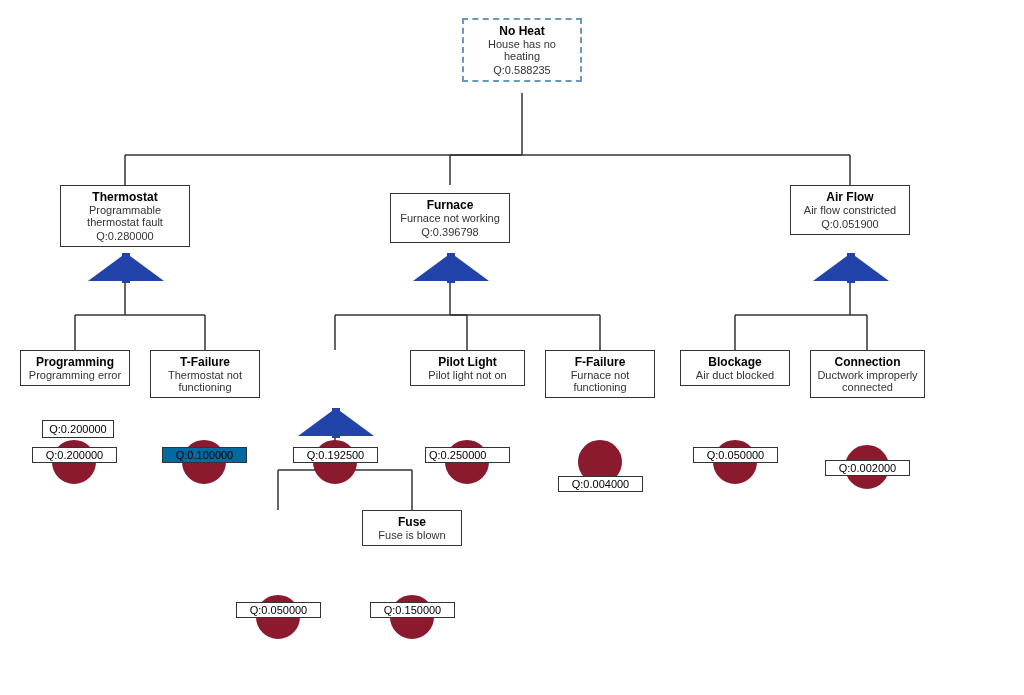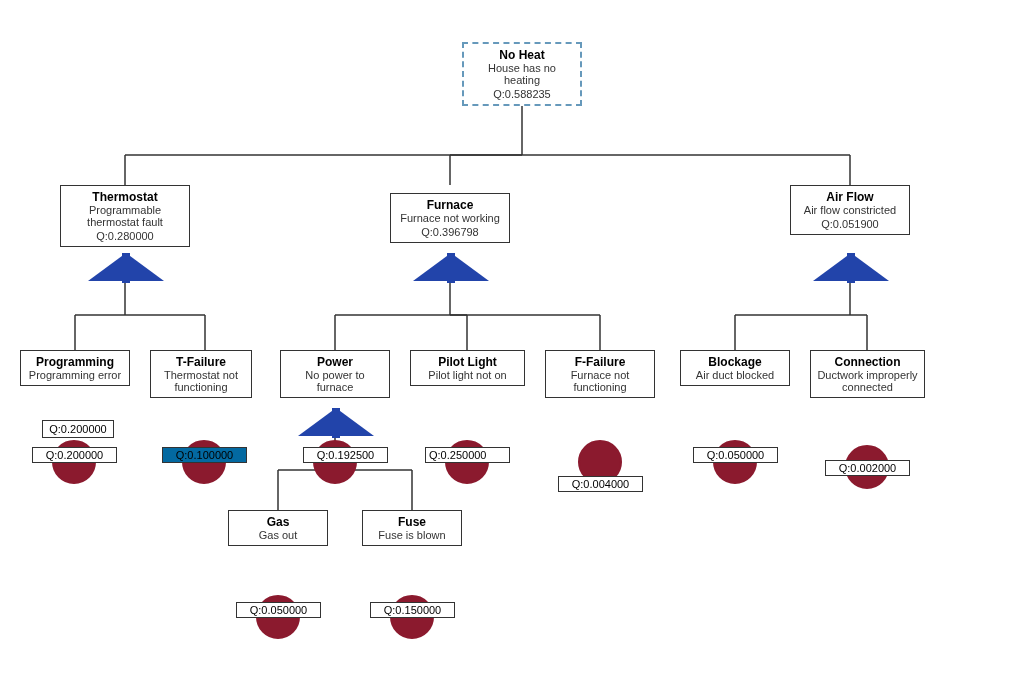--- a/index.html
+++ b/index.html
@@ -128,21 +128,21 @@
   <svg style="position:absolute;left:813px;top:253px;width:76px;height:30px;">
     <polygon points="38,0 0,28 76,28" fill="#2244aa"></polygon>
     <rect x="34" y="0" width="8" height="30" fill="#2244aa"></rect>
   </svg>
 
   <svg style="position:absolute;left:298px;top:408px;width:76px;height:30px;">
     <polygon points="38,0 0,28 76,28" fill="#2244aa"></polygon>
     <rect x="34" y="0" width="8" height="30" fill="#2244aa"></rect>
   </svg>
 
-  <div class="node-box dashed" style="left:462px;top:18px;width:120px;margin-top:24px;">
+  <div class="node-box dashed" style="left:462px;top:18px;width:120px;">
     <div class="node-title">No Heat</div>
     <div class="node-desc">House has no heating</div>
     <div class="node-q">Q:0.588235</div>
   </div>
 
   <div class="node-box" style="left:60px;top:185px;width:130px;">
     <div class="node-title">Thermostat</div>
     <div class="node-desc">Programmable thermostat fault</div>
     <div class="node-q">Q:0.280000</div>
   </div>
@@ -163,33 +163,29 @@
     <div class="node-title">Programming</div>
     <div class="node-desc">Programming error</div>
   </div>
 
   <div class="circle-q" style="position:absolute;left:42px;top:420px;width:72px;">
     <span>Q:0.200000</span>
   </div>
   <div class="circle-red" style="left:52px;top:440px;"></div>
   <div class="circle-q" style="position:absolute;left:32px;top:447px;width:85px;background:#fff;border:1.5px solid #333;z-index:2;font-size:11px;text-align:center;padding:1px 3px;">Q:0.200000</div>
 
-  <div class="node-box" style="left:150px;top:350px;width:102px;">
+  <div class="node-box" style="left:150px;top:350px;width:110px;">
     <div class="node-title">T-Failure</div>
     <div class="node-desc">Thermostat not functioning</div>
   </div>
   <div class="circle-red" style="left:182px;top:440px;"></div>
   <div style="position:absolute;left:162px;top:447px;width:85px;background:#0369a1;border:1.5px solid #333;z-index:2;font-size:11px;text-align:center;padding:1px 3px;">Q:0.100000</div>
 
-  <div class="node-box" style="left:280px;top:350px;width:110px;">
-    <div class="node-title">Power</div>
-    <div class="node-desc">No power to furnace</div>
-  </div>
   <div class="circle-red" style="left:313px;top:440px;"></div>
-  <div style="position:absolute;left:303px;top:447px;width:85px;background:#fff;border:1.5px solid #333;z-index:2;font-size:11px;text-align:center;padding:1px 3px;">Q:0.192500</div>
+  <div style="position:absolute;left:293px;top:447px;width:85px;background:#fff;border:1.5px solid #333;z-index:2;font-size:11px;text-align:center;padding:1px 3px;">Q:0.192500</div>
 
   <div class="node-box" style="left:410px;top:350px;width:115px;">
     <div class="node-title">Pilot Light</div>
     <div class="node-desc">Pilot light not on</div>
   </div>
   <div class="circle-red" style="left:445px;top:440px;"></div>
   <div style="position:absolute;left:425px;top:447px;width:85px;background:#fff;border:1.5px solid #333;z-index:2;font-size:11px;text-align:left;padding:1px 3px;">Q:0.250000</div>
 
   <div class="node-box" style="left:545px;top:350px;width:110px;">
     <div class="node-title">F-Failure</div>
@@ -205,24 +201,20 @@
   <div class="circle-red" style="left:713px;top:440px;"></div>
   <div style="position:absolute;left:693px;top:447px;width:85px;background:#fff;border:1.5px solid #333;z-index:2;font-size:11px;text-align:center;padding:1px 3px;">Q:0.050000</div>
 
   <div class="node-box" style="left:810px;top:350px;width:115px;">
     <div class="node-title">Connection</div>
     <div class="node-desc">Ductwork improperly connected</div>
   </div>
   <div class="circle-red" style="left:845px;top:445px;"></div>
   <div style="position:absolute;left:825px;top:452px;width:85px;background:#fff;border:1.5px solid #333;z-index:2;font-size:11px;text-align:center;padding:1px 3px;margin-top:8px;">Q:0.002000</div>
 
-  <div class="node-box" style="left:228px;top:510px;width:100px;">
-    <div class="node-title">Gas</div>
-    <div class="node-desc">Gas out</div>
-  </div>
   <div class="circle-red" style="left:256px;top:595px;"></div>
   <div style="position:absolute;left:236px;top:602px;width:85px;background:#fff;border:1.5px solid #333;z-index:2;font-size:11px;text-align:center;padding:1px 3px;">Q:0.050000</div>
 
   <div class="node-box" style="left:362px;top:510px;width:100px;">
     <div class="node-title">Fuse</div>
     <div class="node-desc">Fuse is blown</div>
   </div>
   <div class="circle-red" style="left:390px;top:595px;"></div>
   <div style="position:absolute;left:370px;top:602px;width:85px;background:#fff;border:1.5px solid #333;z-index:2;font-size:11px;text-align:center;padding:1px 3px;">Q:0.150000</div>
 

